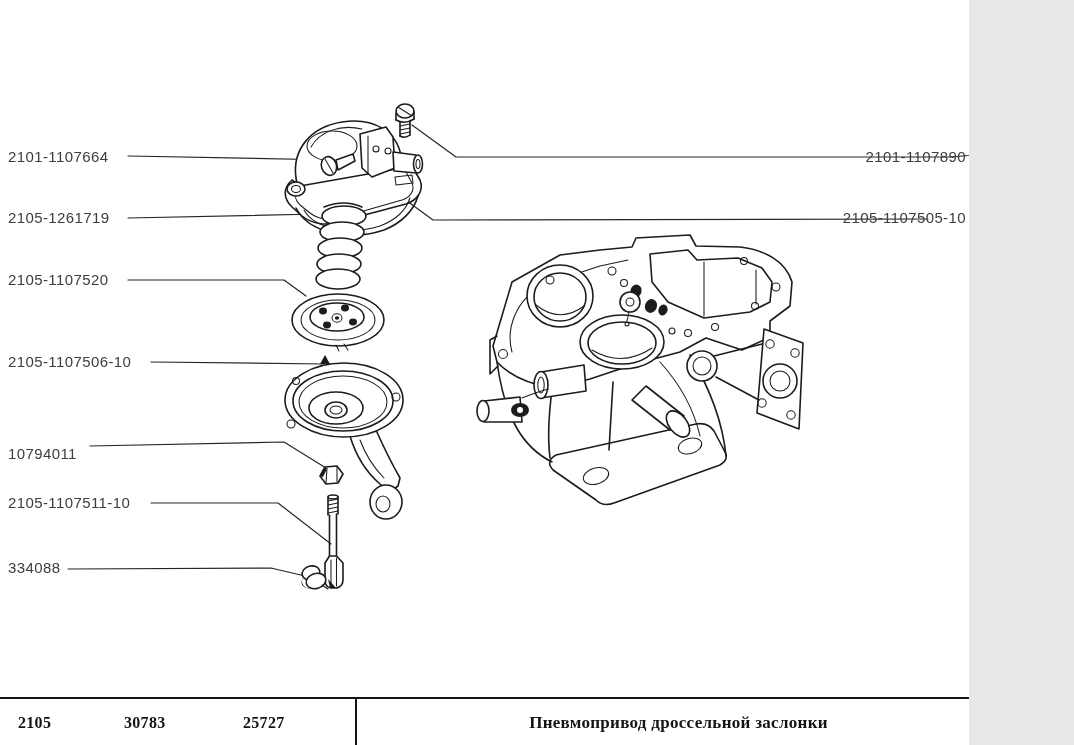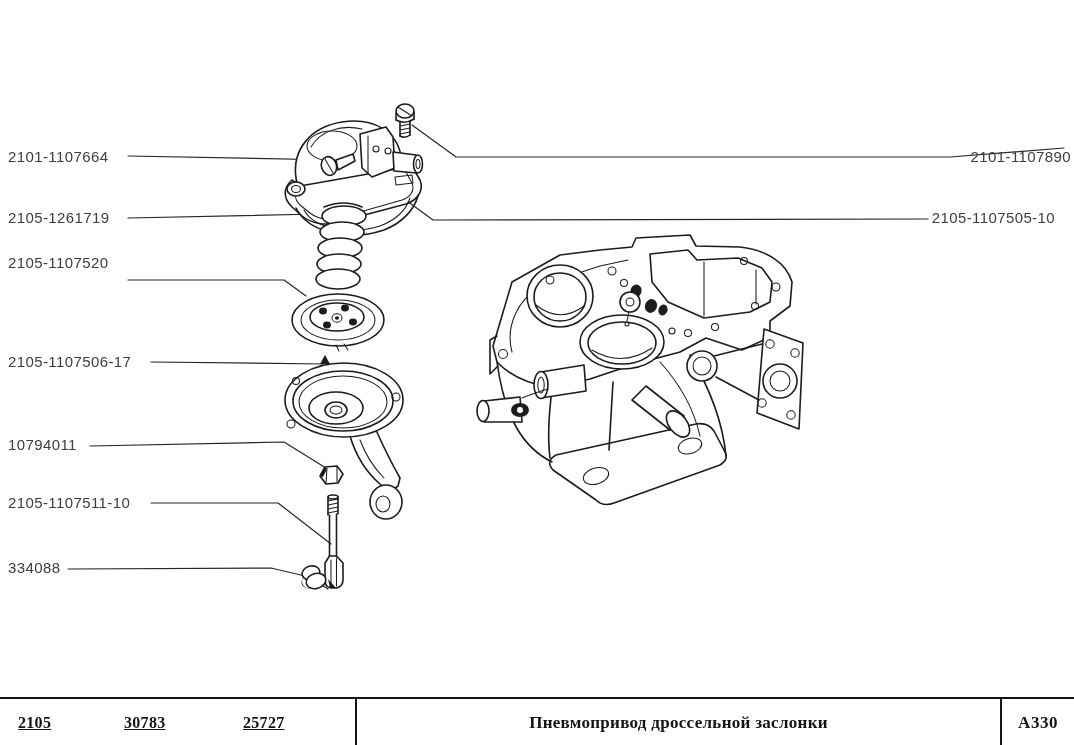--- a/index.html
+++ b/index.html
@@ -1,18 +1,18 @@
 <!DOCTYPE html>
 <html><head>
 <meta charset="utf-8">
 <style>
   html,body{margin:0;padding:0;background:#e8e8e8;}
   .page{
     position:relative;
-    width:1074px;height:745px;
+    width:969px;height:745px;
     background:#ffffff;
     overflow:hidden;
     font-family:"Liberation Sans",sans-serif;
   }
   .art{position:absolute;left:0;top:0;}
   .plabel{
     position:absolute;
     font-size:15px;
     line-height:18px;
     letter-spacing:.4px;
@@ -25,21 +25,21 @@
     position:absolute;left:0;top:697px;width:1074px;height:48px;
     border-top:2px solid #151515;
     display:flex;
     font-family:"Liberation Serif",serif;
     font-weight:bold;
     color:#141414;
     background:#fff;
   }
   .cell{box-sizing:border-box;}
   .models{width:355px;position:relative;}
-  .m{position:absolute;top:50%;transform:translateY(-50%);font-size:16px;letter-spacing:.3px;text-decoration:underline;}
+  .m{position:absolute;top:50%;transform:translateY(-50%);font-size:16px;letter-spacing:.3px;}
   .m1{left:18px}.m2{left:124px}.m3{left:243px}
   .titlecell{
     width:645px;border-left:2px solid #151515;
     display:flex;align-items:center;justify-content:center;
     font-size:17px;letter-spacing:.3px;
   }
   .codecell{
     flex:1;border-left:2px solid #151515;
     display:flex;align-items:center;justify-content:center;
     font-size:17px;letter-spacing:.5px;
@@ -242,28 +242,28 @@
       <circle class="tn" cx="780" cy="381" r="10"></circle>
 
       <path class="s" d="M714,356 L762,344 M716,377 L759,400"></path>
       <circle class="s sf" cx="702" cy="366" r="15"></circle>
       <circle class="tn" cx="702" cy="366" r="9"></circle>
     </g>
   </svg>
 
   <div class="plabel" style="left:8px;top:148px">2101-1107664</div>
   <div class="plabel" style="left:8px;top:209px">2105-1261719</div>
-  <div class="plabel" style="left:8px;top:254px">2105-1107520</div>
-  <div class="plabel" style="left:8px;top:353px">2105-1107506-17</div>
-  <div class="plabel" style="left:8px;top:436px">10794011</div>
+  <div class="plabel" style="left:8px;top:271px">2105-1107520</div>
+  <div class="plabel" style="left:8px;top:353px">2105-1107506-10</div>
+  <div class="plabel" style="left:8px;top:445px">10794011</div>
   <div class="plabel" style="left:8px;top:494px">2105-1107511-10</div>
   <div class="plabel" style="left:8px;top:559px">334088</div>
 
   <div class="plabel rt" style="right:3px;top:148px">2101-1107890</div>
-  <div class="plabel rt" style="right:19px;top:209px">2105-1107505-10</div>
+  <div class="plabel rt" style="right:3px;top:209px">2105-1107505-10</div>
 
   <div class="footer">
     <div class="cell models">
       <span class="m m1">2105</span>
       <span class="m m2">30783</span>
       <span class="m m3">25727</span>
     </div>
     <div class="cell titlecell">Пневмопривод дроссельной заслонки</div>
     <div class="cell codecell">А330</div>
   </div>

